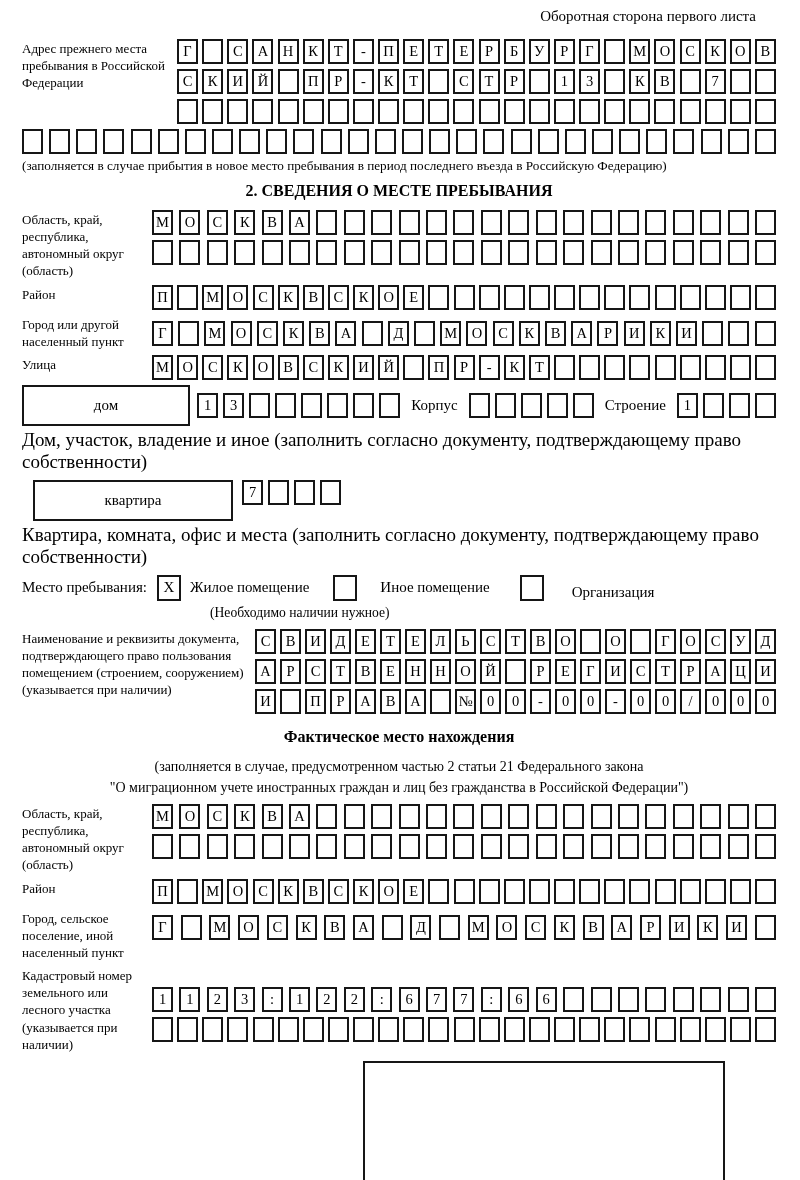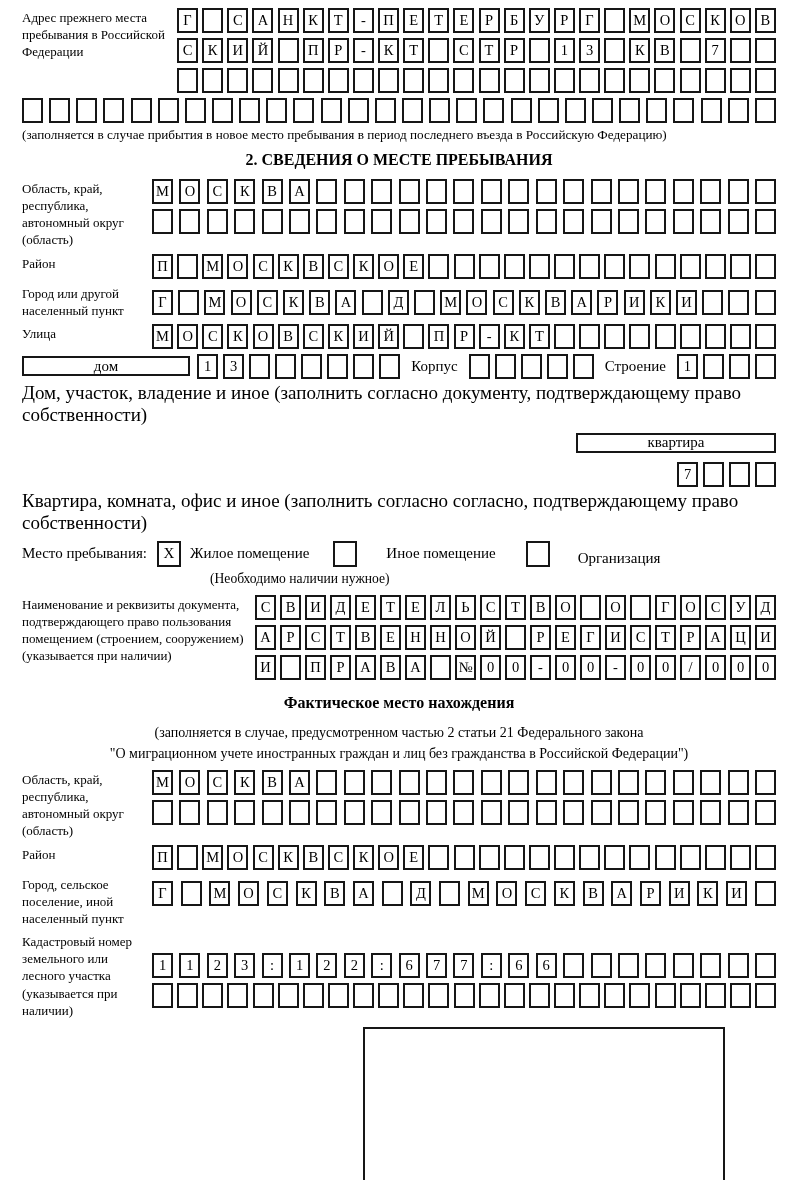--- a/index.html
+++ b/index.html
@@ -30,28 +30,28 @@
   .lbl-top   { width:155px; }
   .lbl-std   { width:130px; }
   .lbl-doc   { width:233px; }
 
   .fullrow { display:flex; justify-content:space-between; margin-bottom:4px; }
 
   .center-note { font-size:13.2px; margin:2px 0 6px 0; }
   .section-title { text-align:center; font-weight:bold; font-size:16px; margin:8px 0 10px 0; }
 
   .wide-box {
-    border:2px solid #161616; height:20px;
+    border:2px solid #161616; height:41px;
     display:flex; align-items:center; justify-content:center;
     font-size:15px; flex:0 0 auto;
   }
   .dom-box { width:168px; }
   .kvartira-box { width:200px; }
   .dom-row { display:flex; align-items:center; justify-content:space-between; margin:2px 0 3px 0; }
-  .kvartira-row { display:flex; align-items:flex-end; gap:9px; margin:2px 0 3px 0; padding-left:11px;flex-direction:column; }
+  .kvartira-row { display:flex; align-items:flex-start; gap:9px; margin:2px 0 3px 0; padding-left:11px; }
   .inline-label { font-size:15px; flex:0 0 auto; padding:0 4px; }
 
   .note-left { font-size:19px; margin:1px 0 7px 0; }
 
   .mesto-row { display:flex; align-items:center; font-size:15px; margin-top:4px; }
   .checkbox {
     width:24px; height:26px; border:2px solid #161616; flex:0 0 auto;
     display:flex; align-items:center; justify-content:center; font-size:15px;
   }
   .mesto-note { font-size:13.6px; margin:4px 0 8px 188px; }
@@ -61,20 +61,21 @@
   .kadastr-rows { padding-top:21px; }
 
   .stamp-area { margin-left:auto; margin-right:20px; width:424px; display:flex; flex-direction:column; align-items:center; margin-top:8px; }
   .stamp-box { width:362px; height:172px; border:2px solid #161616; }
 </style>
 </head>
 <body>
 
 <div class="page">
 
+  <div class="page-header">Оборотная сторона первого листа</div>
 
   <div class="field">
     <div class="label lbl-top">Адрес прежнего места пребывания в Российской Федерации</div>
     <div class="rows">
       <div class="cells">
           <span class="cell">Г</span>
           <span class="cell"></span>
           <span class="cell">С</span>
           <span class="cell">А</span>
           <span class="cell">Н</span>
@@ -372,28 +373,28 @@
 
   <div class="kvartira-row">
     <div class="wide-box kvartira-box">квартира</div>
     <div class="cells compact">
         <span class="cell">7</span>
         <span class="cell"></span>
         <span class="cell"></span>
         <span class="cell"></span>
       </div>
   </div>
-  <div class="note-left">Квартира, комната, офис и иное (заполнить согласно согласно, подтверждающему право собственности)</div>
+  <div class="note-left">Квартира, комната, офис и места (заполнить согласно документу, подтверждающему право собственности)</div>
 
   <div class="mesto-row">
     <span>Место пребывания:</span>
     <span class="checkbox" style="margin-left:10px;">X</span>
     <span style="margin-left:9px;">Жилое помещение</span>
     <span class="checkbox" style="margin-left:24px;"></span>
-    <span style="margin-left:29px;text-align:center;">Иное помещение</span>
+    <span style="margin-left:23px;text-align:center;">Иное помещение</span>
     <span class="checkbox" style="margin-left:30px;"></span>
     <span style="margin-left:28px;margin-top:9px;">Организация</span>
   </div>
   <div class="mesto-note">(Необходимо наличии нужное)</div>
 
   <div class="field">
     <div class="label lbl-doc">Наименование и реквизиты документа, подтверждающего право пользования помещением (строением, сооружением) (указывается при наличии)</div>
     <div class="rows">
       <div class="cells">
           <span class="cell">С</span>

